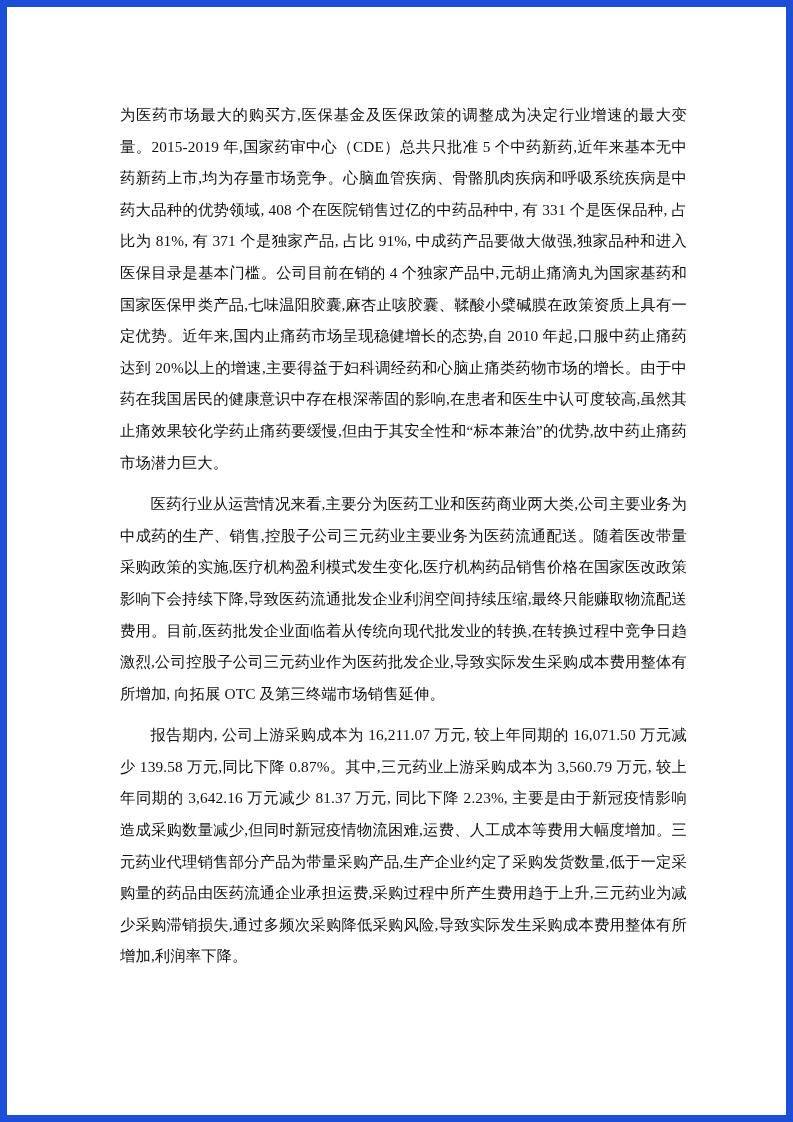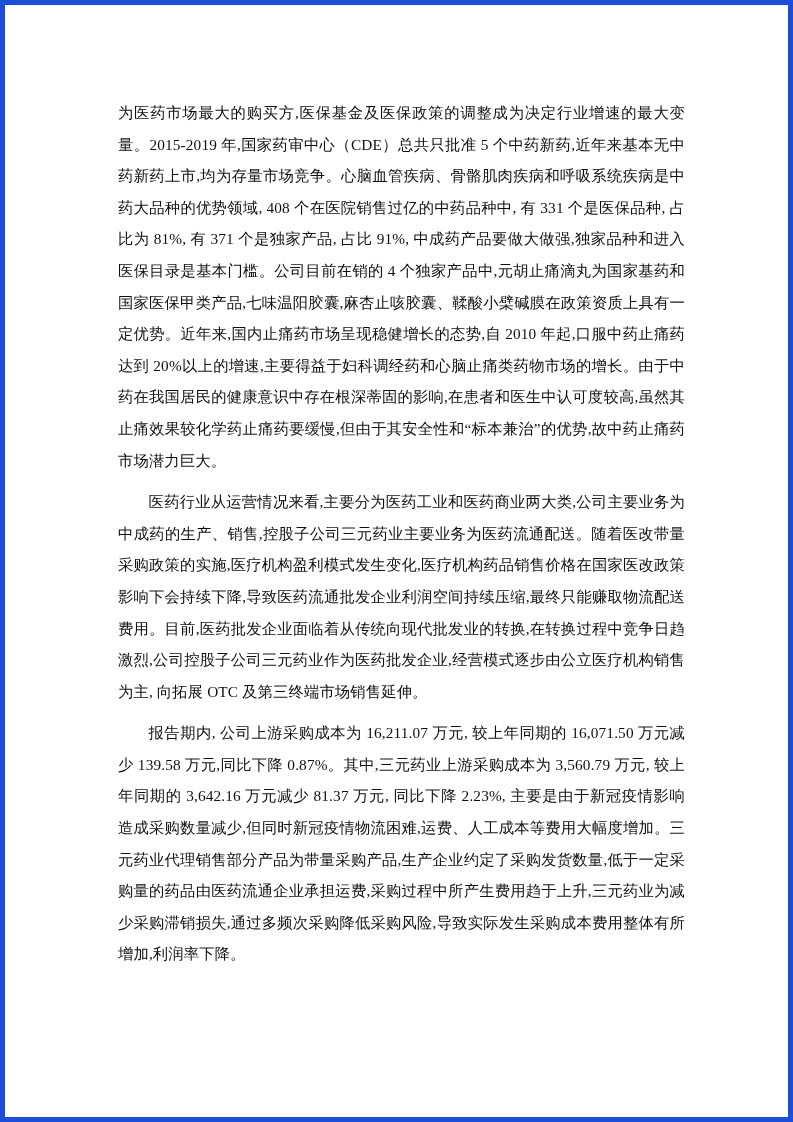--- a/index.html
+++ b/index.html
@@ -11,21 +11,21 @@
     font-family: "Liberation Serif", "DejaVu Serif", serif;
   }
   .page {
     width: 793px;
     height: 1122px;
     background: #ffffff;
     box-sizing: border-box;
     position: relative;
     margin: 0 auto;
     overflow: hidden;
-    border: 5px solid #1d4ed8;
+    border: 7px solid #1d4ed8;
   }
   .content {
     position: absolute;
     left: 113px;
     top: 92px;
     width: 567px;
   }
   p.para {
     margin: 0 0 2px 0;
     font-size: 15.3px;
@@ -43,16 +43,16 @@
   p.para + p.para {
     margin-top: 10px;
   }
 </style>
 </head>
 <body>
 
 <div class="page">
   <div class="content">
     <p class="para first">为医药市场最大的购买方,医保基金及医保政策的调整成为决定行业增速的最大变量。2015-2019 年,国家药审中心（CDE）总共只批准 5 个中药新药,近年来基本无中药新药上市,均为存量市场竞争。心脑血管疾病、骨骼肌肉疾病和呼吸系统疾病是中药大品种的优势领域, 408 个在医院销售过亿的中药品种中, 有 331 个是医保品种, 占比为 81%, 有 371 个是独家产品, 占比 91%, 中成药产品要做大做强,独家品种和进入医保目录是基本门槛。公司目前在销的 4 个独家产品中,元胡止痛滴丸为国家基药和国家医保甲类产品,七味温阳胶囊,麻杏止咳胶囊、鞣酸小檗碱膜在政策资质上具有一定优势。近年来,国内止痛药市场呈现稳健增长的态势,自 2010 年起,口服中药止痛药达到 20%以上的增速,主要得益于妇科调经药和心脑止痛类药物市场的增长。由于中药在我国居民的健康意识中存在根深蒂固的影响,在患者和医生中认可度较高,虽然其止痛效果较化学药止痛药要缓慢,但由于其安全性和“标本兼治”的优势,故中药止痛药市场潜力巨大。</p>
-    <p class="para">医药行业从运营情况来看,主要分为医药工业和医药商业两大类,公司主要业务为中成药的生产、销售,控股子公司三元药业主要业务为医药流通配送。随着医改带量采购政策的实施,医疗机构盈利模式发生变化,医疗机构药品销售价格在国家医改政策影响下会持续下降,导致医药流通批发企业利润空间持续压缩,最终只能赚取物流配送费用。目前,医药批发企业面临着从传统向现代批发业的转换,在转换过程中竞争日趋激烈,公司控股子公司三元药业作为医药批发企业,经营模式逐步由公立医疗机构销售为主, 向拓展 OTC 及第三终端市场销售延伸。</p>
+    <p class="para">医药行业从运营情况来看,主要分为医药工业和医药商业两大类,公司主要业务为中成药的生产、销售,控股子公司三元药业主要业务为医药流通配送。随着医改带量采购政策的实施,医疗机构盈利模式发生变化,医疗机构药品销售价格在国家医改政策影响下会持续下降,导致医药流通批发企业利润空间持续压缩,最终只能赚取物流配送费用。目前,医药批发企业面临着从传统向现代批发业的转换,在转换过程中竞争日趋激烈,公司控股子公司三元药业作为医药批发企业,导致实际发生采购成本费用整体有所增加, 向拓展 OTC 及第三终端市场销售延伸。</p>
     <p class="para">报告期内, 公司上游采购成本为 16,211.07 万元, 较上年同期的 16,071.50 万元减少 139.58 万元,同比下降 0.87%。其中,三元药业上游采购成本为 3,560.79 万元, 较上年同期的 3,642.16 万元减少 81.37 万元, 同比下降 2.23%, 主要是由于新冠疫情影响造成采购数量减少,但同时新冠疫情物流困难,运费、人工成本等费用大幅度增加。三元药业代理销售部分产品为带量采购产品,生产企业约定了采购发货数量,低于一定采购量的药品由医药流通企业承担运费,采购过程中所产生费用趋于上升,三元药业为减少采购滞销损失,通过多频次采购降低采购风险,导致实际发生采购成本费用整体有所增加,利润率下降。</p>
   </div>
 </div>
 
 </body></html>

